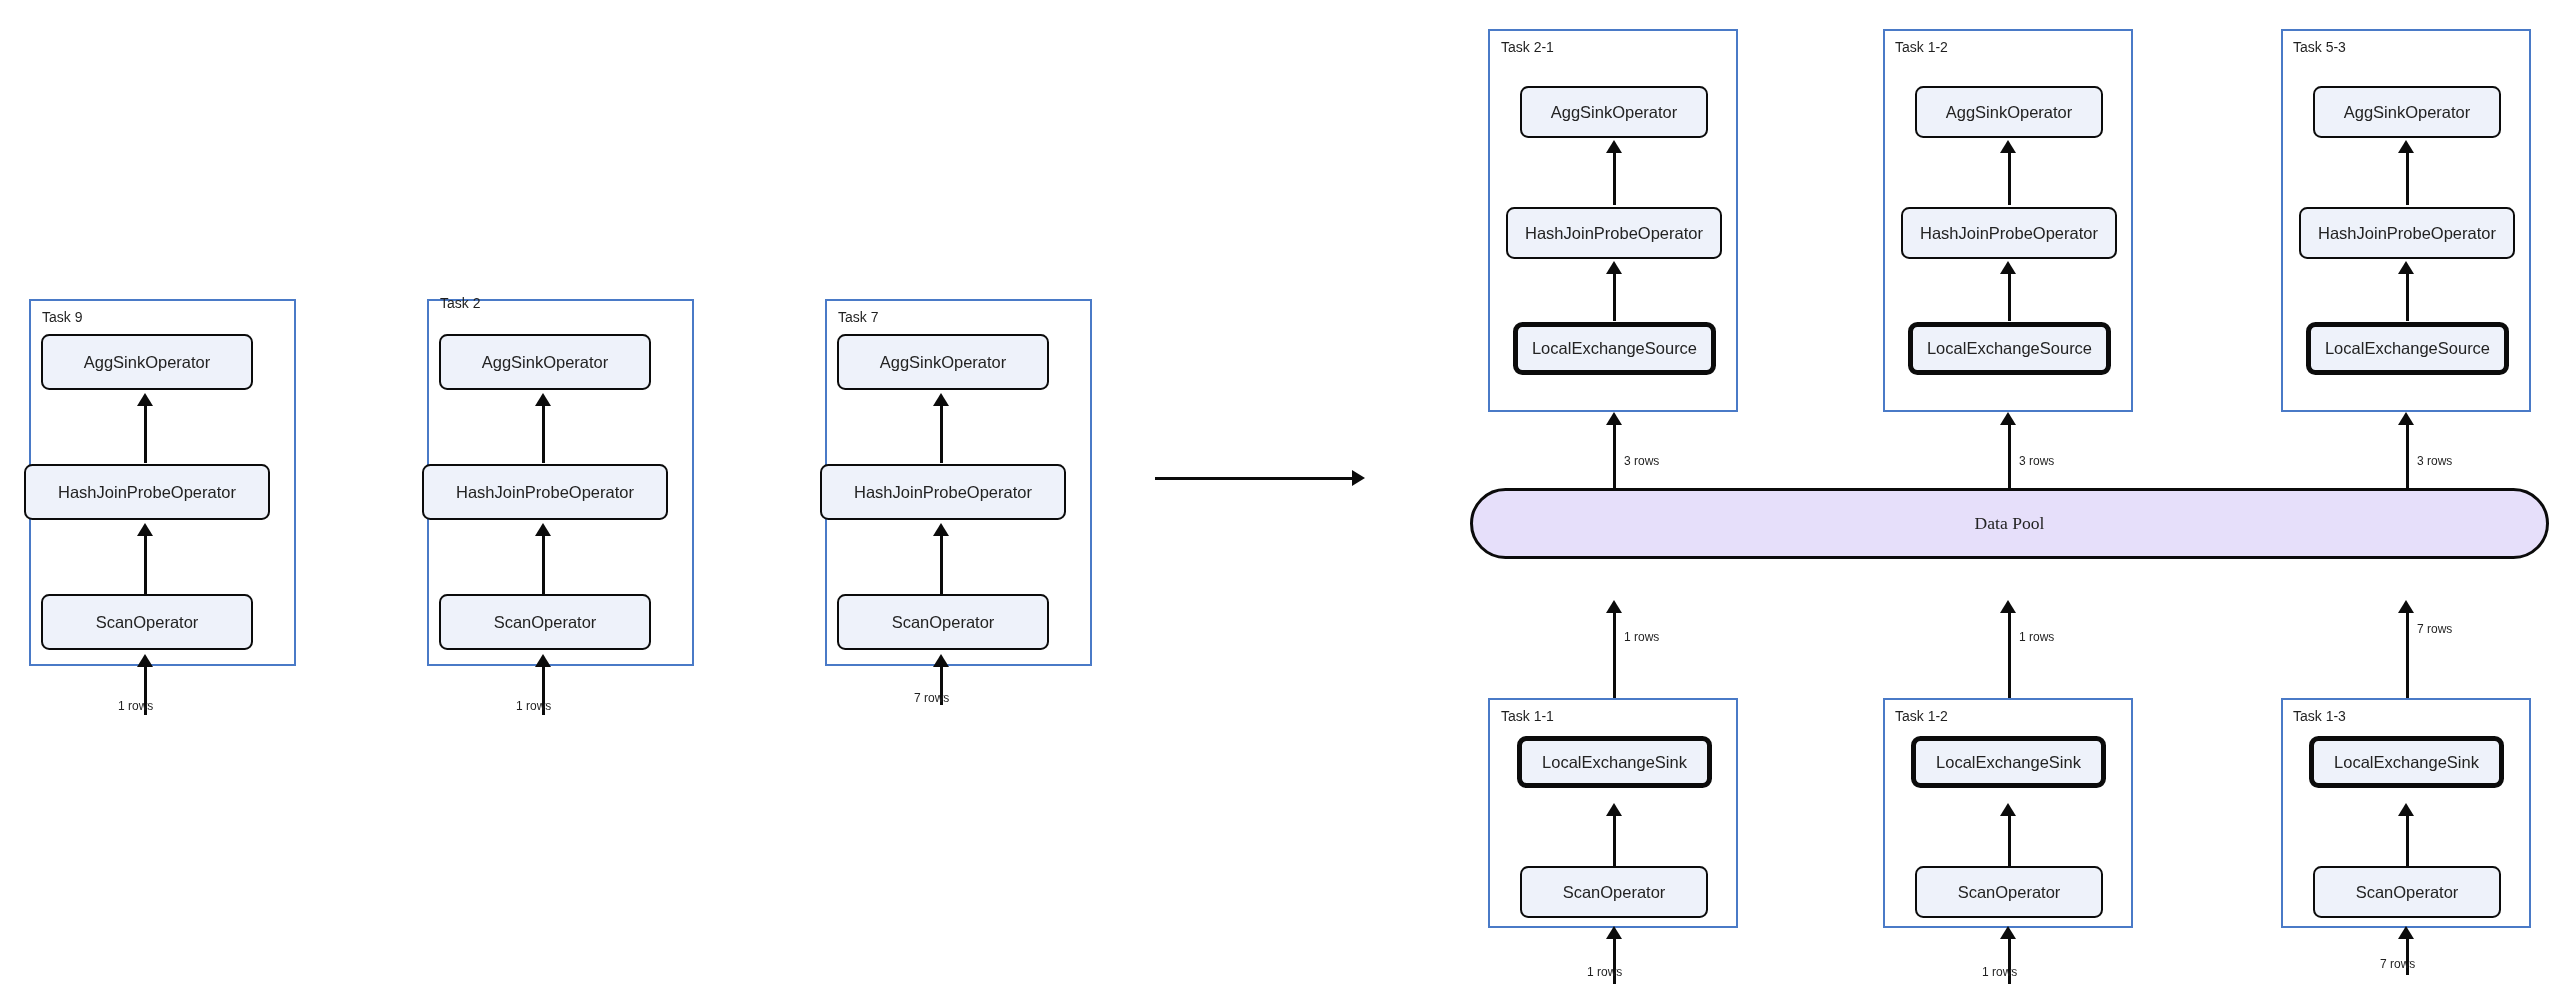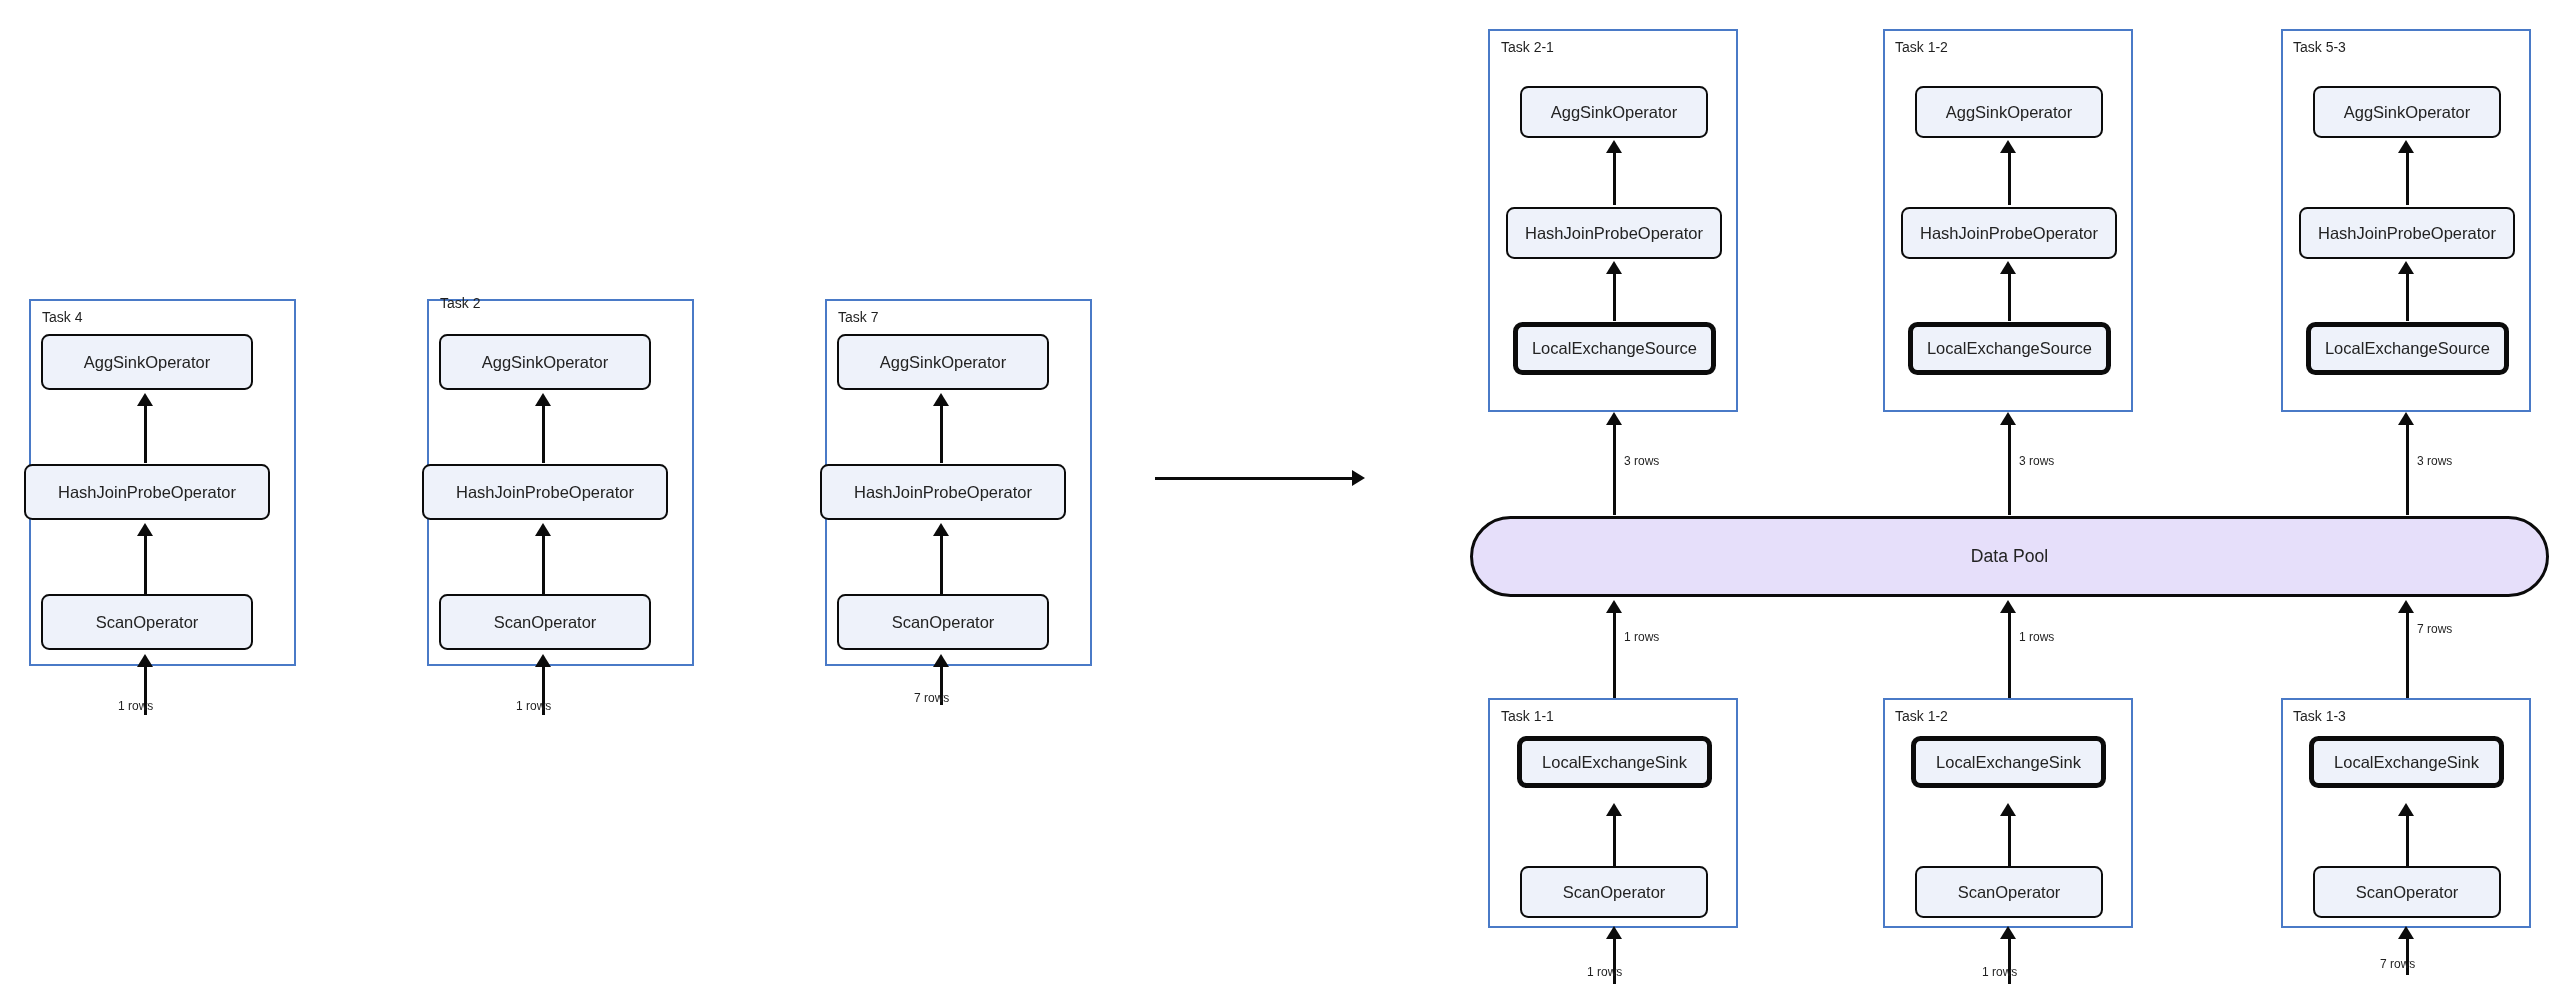--- a/index.html
+++ b/index.html
@@ -27,21 +27,21 @@
   .pool{position:absolute;background:#e6dffa;border:3.5px solid #0b0b0b;border-radius:587px;
         box-sizing:border-box;display:flex;align-items:center;justify-content:center;
         font-size:17.6px;color:#232323;}
 </style>
 </head>
 <body>
 
 <div id="stage">
 
   <div class="task-box" style="left:29px;top:299px;width:267px;height:367px;"></div>
-  <div class="task-label" style="left:42px;top:310px;">Task 4</div>
+  <div class="task-label" style="left:42px;top:310px;">Task 9</div>
 
   <div class="op" style="left:41px;top:334px;width:212px;height:56px;">AggSinkOperator</div>
   <div class="vline" style="left:144px;top:404px;height:59px;"></div>
   <div class="vhead" style="left:137px;top:393px;"></div>
 
   <div class="op" style="left:24px;top:464px;width:246px;height:56px;">HashJoinProbeOperator</div>
   <div class="vline" style="left:144px;top:535px;height:59px;"></div>
   <div class="vhead" style="left:137px;top:523px;"></div>
 
   <div class="op" style="left:41px;top:594px;width:212px;height:56px;">ScanOperator</div>
@@ -128,21 +128,21 @@
   <div class="op" style="left:2299px;top:207px;width:216px;height:52px;">HashJoinProbeOperator</div>
   <div class="vline" style="left:2406px;top:273px;height:48px;"></div>
   <div class="vhead" style="left:2398px;top:261px;"></div>
 
   <div class="op thick" style="left:2306px;top:322px;width:203px;height:53px;">LocalExchangeSource</div>
 
   <div class="vline" style="left:2406px;top:423px;height:92px;"></div>
   <div class="vhead" style="left:2398px;top:412px;"></div>
   <div class="rows-label" style="left:2417px;top:454px;">3 rows</div>
 
-  <div class="pool" style="left:1470px;top:516px;width:1079px;height:81px;">Data Pool</div>
+  <div class="pool" style="left:1470px;top:488px;width:1079px;height:71px;font-family:Liberation Serif, serif;">Data Pool</div>
 
   <div class="vline" style="left:1613px;top:611px;height:88px;"></div>
   <div class="vhead" style="left:1606px;top:600px;"></div>
   <div class="rows-label" style="left:1624px;top:630px;">1 rows</div>
 
   <div class="vline" style="left:2008px;top:611px;height:88px;"></div>
   <div class="vhead" style="left:2000px;top:600px;"></div>
   <div class="rows-label" style="left:2019px;top:630px;">1 rows</div>
 
   <div class="vline" style="left:2406px;top:611px;height:88px;"></div>

